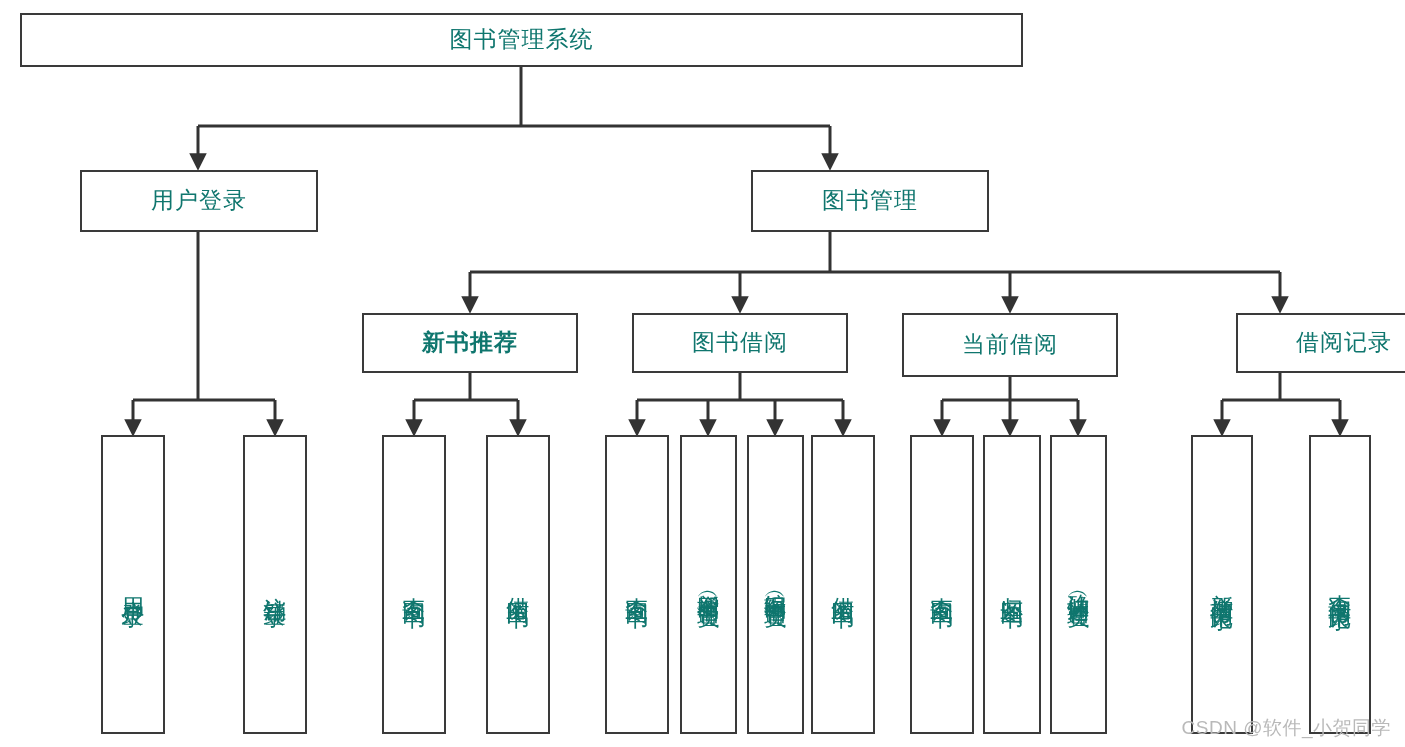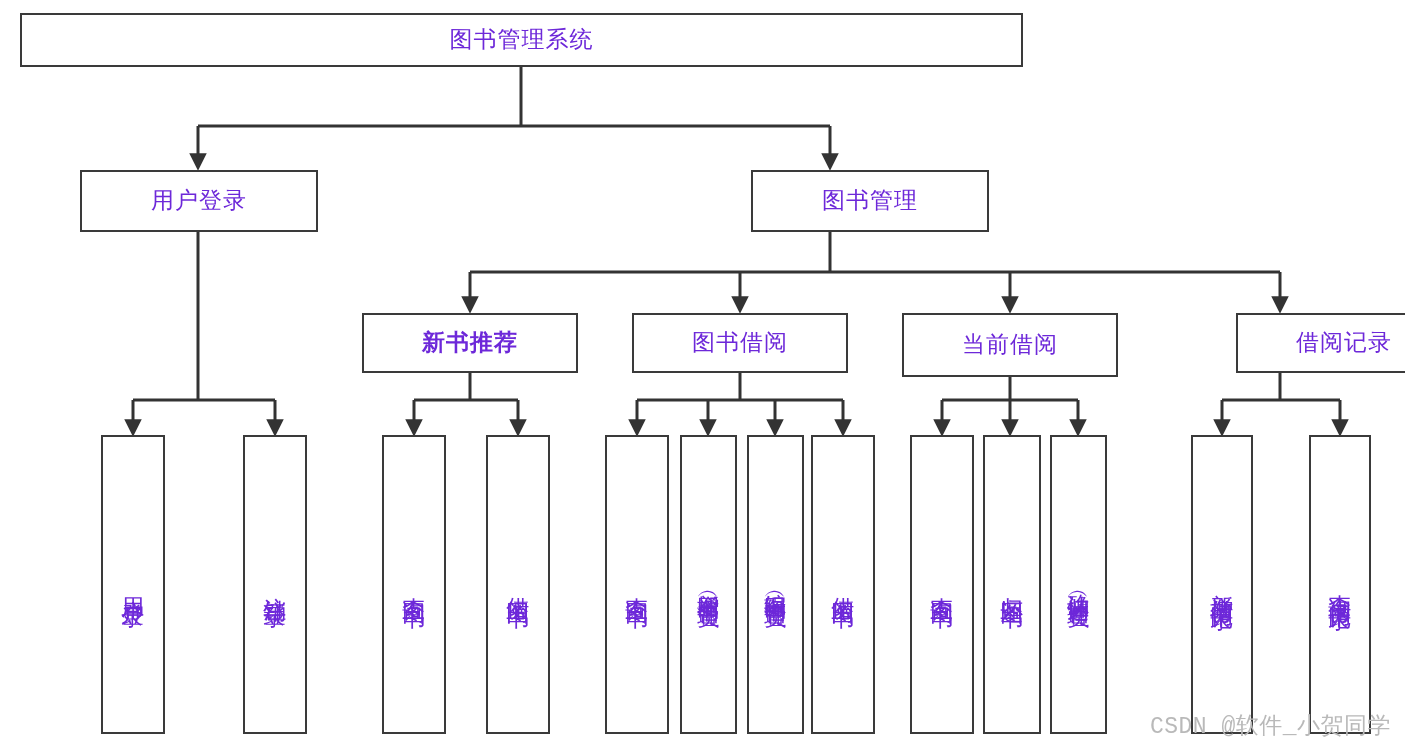--- a/index.html
+++ b/index.html
@@ -29,21 +29,21 @@
     border:2.5px solid #3a3a3a;
     display:flex;
     align-items:center;
     justify-content:center;
     z-index:2;
   }
   .node .label{
     font-size:23px;
     line-height:1.18;
     letter-spacing:1px;
-    color:#6d28d9;
+    color:#0f766e;
     white-space:nowrap;
     text-align:left;
   }
   
   .node.vertical{
     align-items:center;
     justify-content:center;
   }
   .node.vertical .label{
     writing-mode:vertical-rl;
@@ -56,26 +56,25 @@
     max-height:100%;
   }
   .node.vertical.narrow .label{
     font-size:22px;
     letter-spacing:2px;
   }
   #watermark{
     position:absolute;
     right:14px;
     bottom:6px;
-    font-size:23px;
+    font-size:19px;
     color:#b9b9b9;
     z-index:5;
     white-space:nowrap;
     letter-spacing:0.5px;
-    font-family:Liberation Mono, monospace;
   }
 </style>
 </head>
 <body>
 
 <div id="canvas">
 
   <svg id="connectors" viewBox="0 0 1405 747" xmlns="http://www.w3.org/2000/svg">
     <defs>
       <marker id="arrow" viewBox="0 0 12 12" refX="6" refY="6" markerWidth="7" markerHeight="7" orient="auto-start-reverse">

